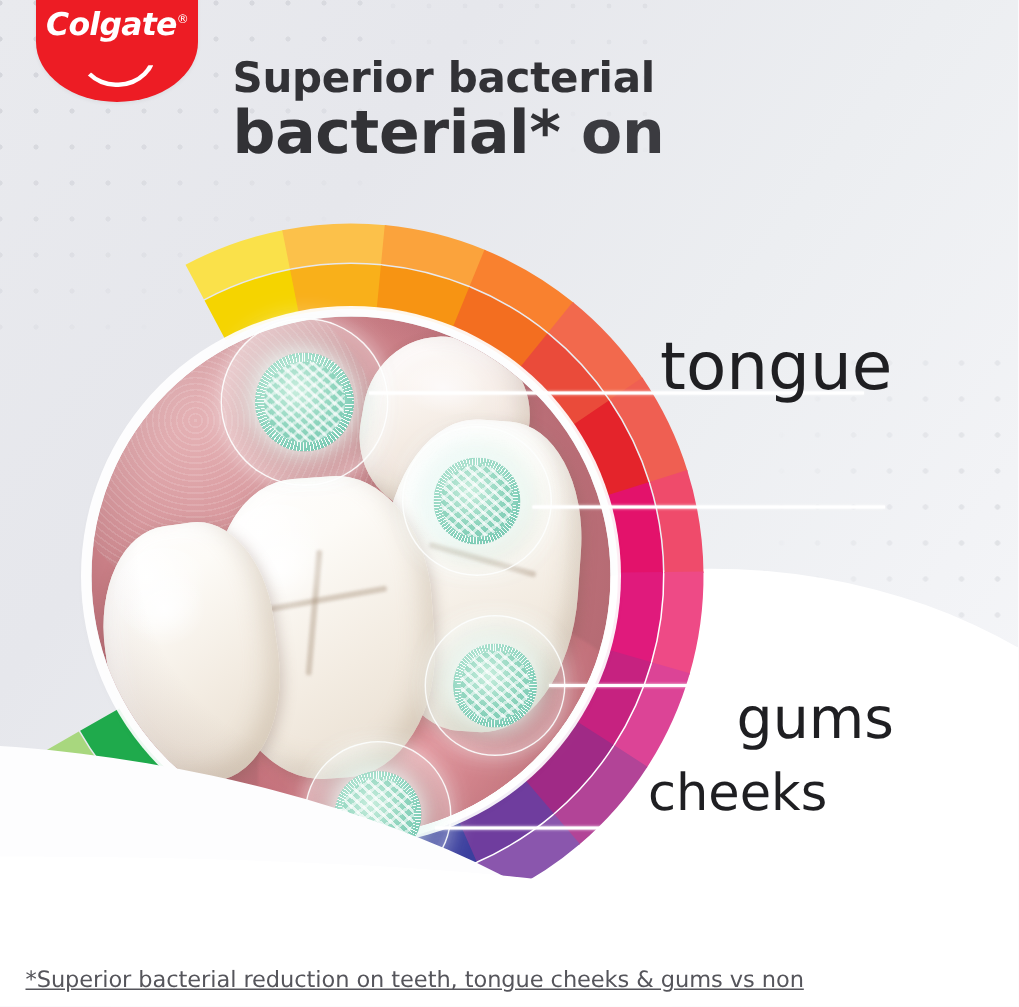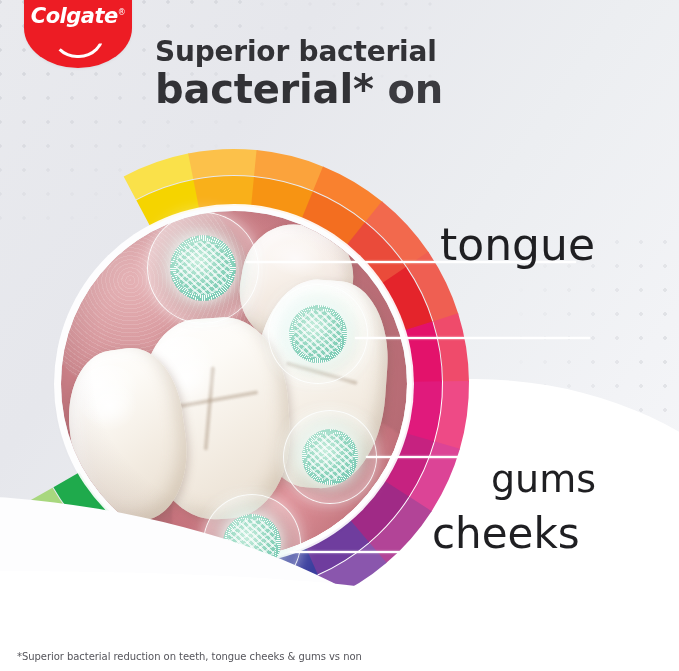--- a/index.html
+++ b/index.html
@@ -115,21 +115,21 @@
          radial-gradient(circle at 40% 35%, #c9eede 0%, #8ed4bd 55%, #72c5af 100%);
        mix-blend-mode:normal;}
 
   
   .lead{position:absolute;height:2px;background:#ffffff;box-shadow:0 0 2px rgba(255,255,255,.9);}
   .lbl{position:absolute;color:#1f1f22;font-weight:normal;white-space:nowrap;
        font-family:"DejaVu Sans", sans-serif;}
 
   
   #footnote{position:absolute;left:17px;bottom:7px;width:640px;color:#55555b;
-       font-size:10px;line-height:1.38;letter-spacing:-.05px;}
+       font-size:15px;line-height:1.38;letter-spacing:-.05px;text-decoration:underline;}
 </style>
 </head>
 <body>
 
 <div id="stage">
 
   <div class="dots dots-left"></div>
   <div class="dots dots-topmid"></div>
   <div class="dots dots-right"></div>
 
@@ -253,21 +253,21 @@
     <div class="germ" style="width:58px;height:58px;"></div>
   </div>
 
   <div class="lead" style="left:246px;top:261px;width:330px;"></div>
   <div class="lead" style="left:355px;top:337px;width:235px;"></div>
   <div class="lead" style="left:366px;top:456px;width:228px;"></div>
   <div class="lead" style="left:290px;top:551px;width:286px;"></div>
 
   <div class="lbl" style="left:440px;top:219px;font-size:44px;">tongue</div>
   <div class="lbl" style="left:491px;top:415px;font-size:38px;margin-top:42px;">gums</div>
-  <div class="lbl" style="left:432px;top:509px;font-size:42px;">cheeks</div>
+  <div class="lbl" style="left:432px;top:509px;font-size:34px;">cheeks</div>
 
   <div class="swoosh swoosh-bl"></div>
   <div class="bottom-white2"></div>
   <div class="bottom-white"></div>
 
   <div id="logo">
     <div class="wordmark"><span>Colgate</span><span class="reg">®</span></div>
     <div class="smile"></div>
   </div>
 

